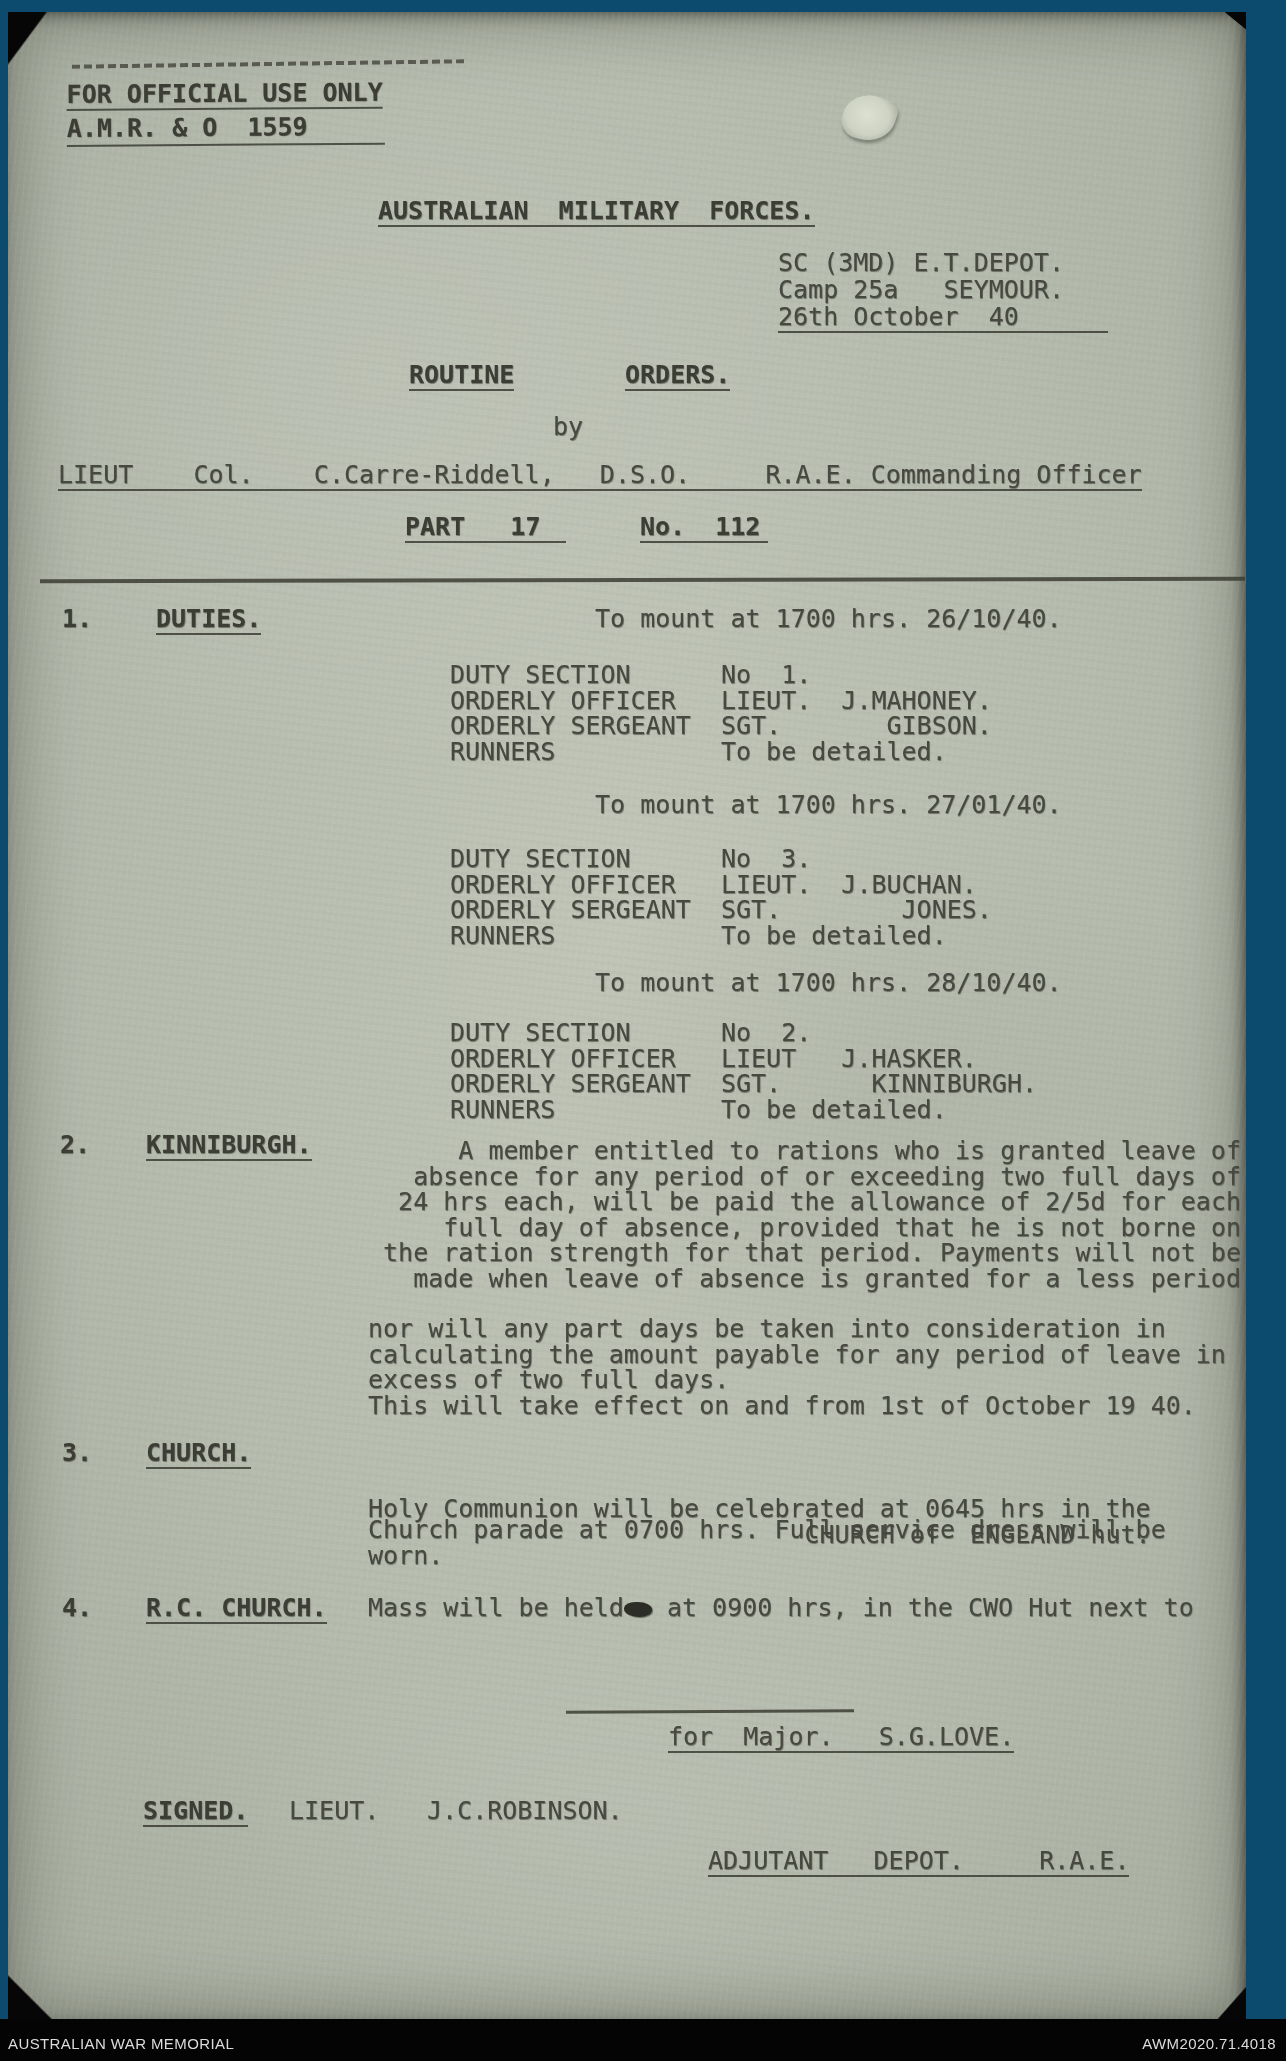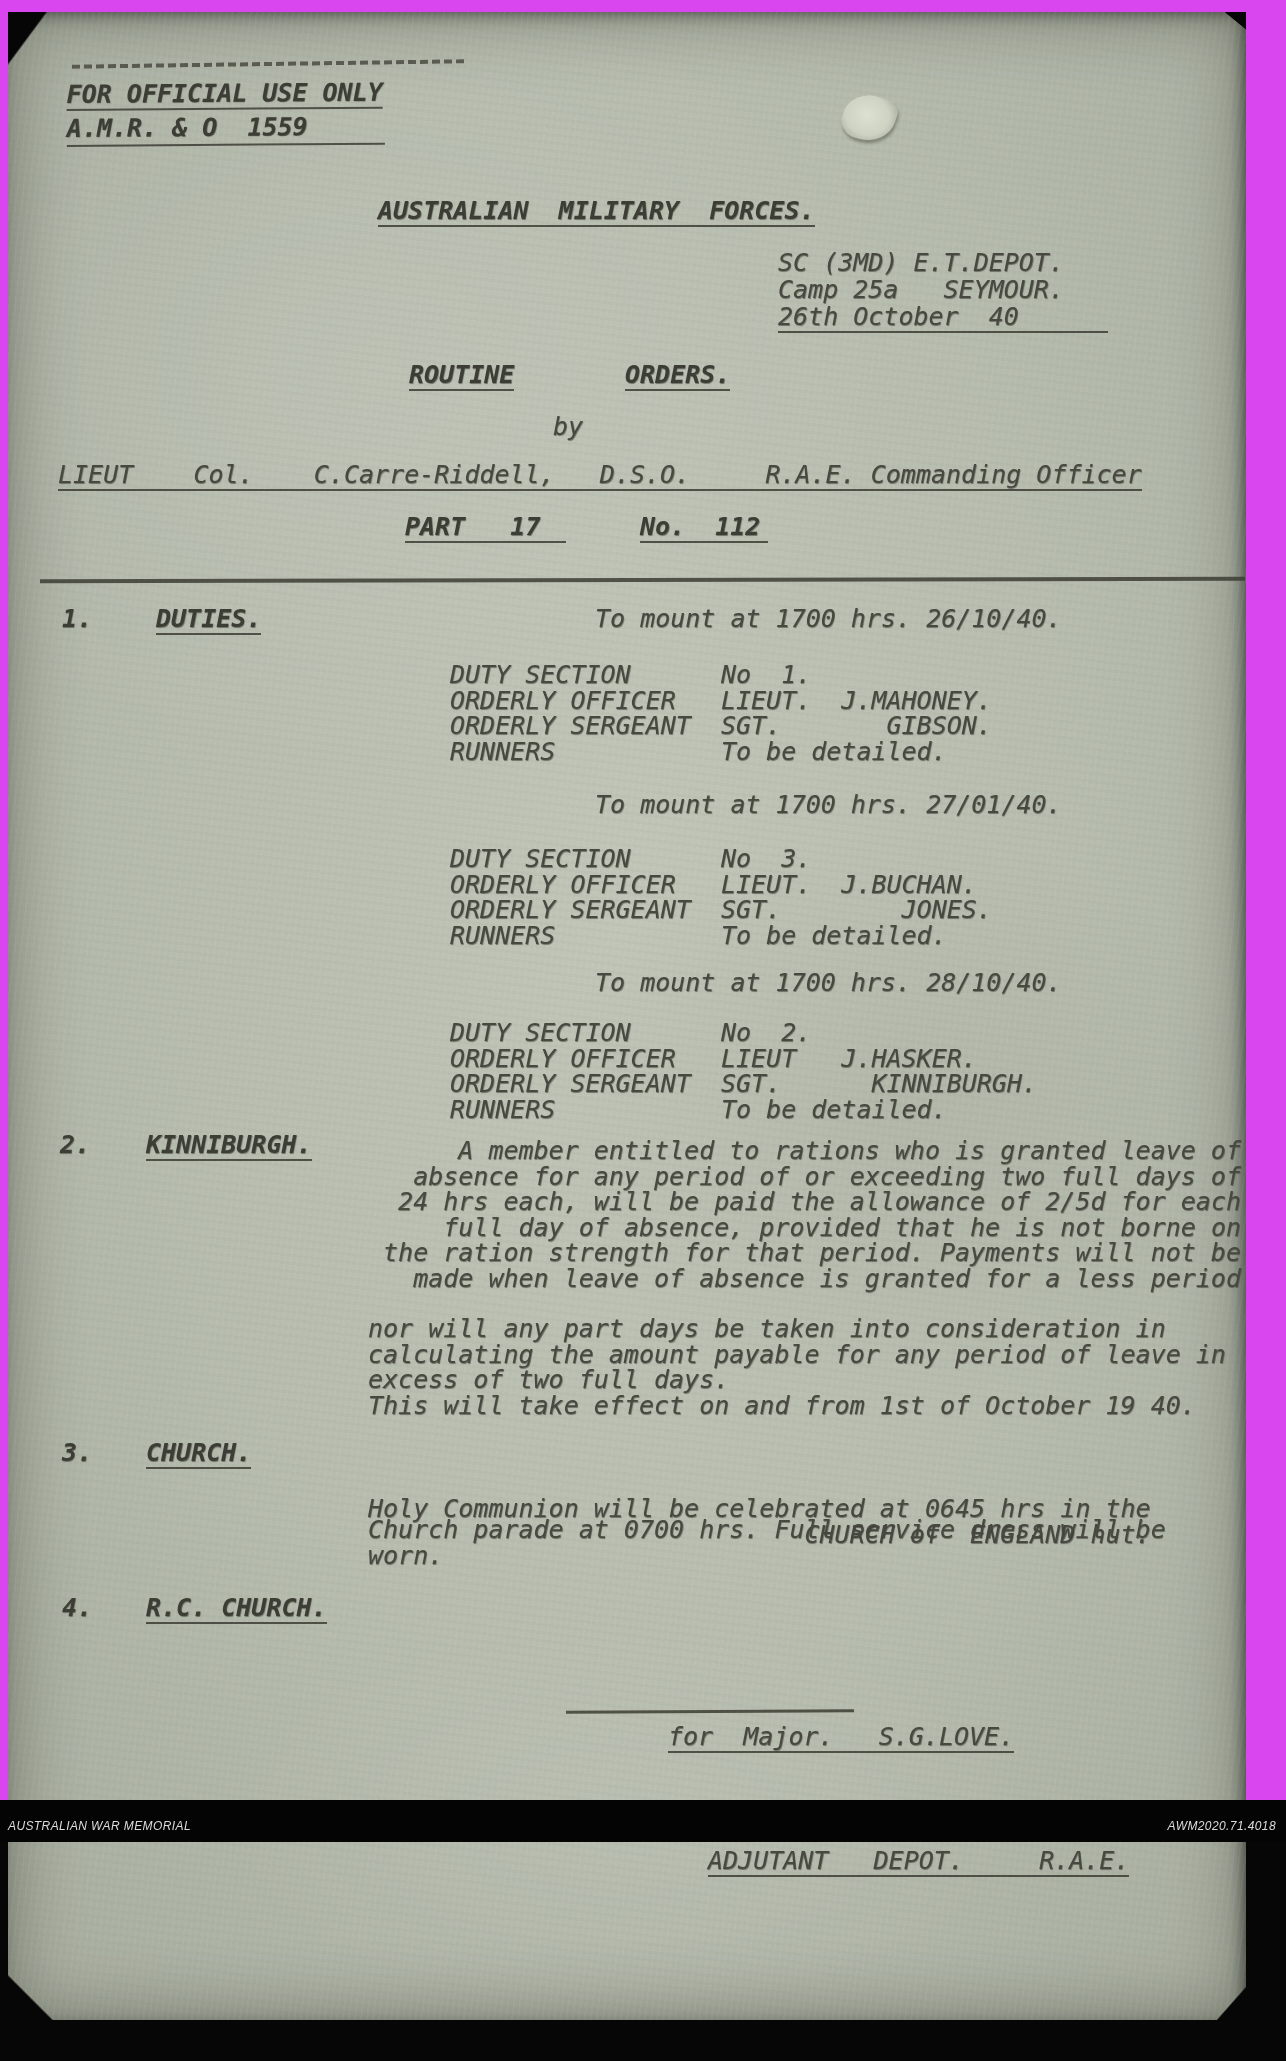--- a/index.html
+++ b/index.html
@@ -1,16 +1,16 @@
 <!DOCTYPE html>
 <html><head>
 <meta charset="utf-8">
 <style>
   html,body{margin:0;padding:0;background:#060606;width:1286px;height:2061px;overflow:hidden;}
-  .stage{position:relative;width:1286px;height:1842px;background:#d946ef;font-style:italic;}
+  .stage{position:relative;width:1286px;height:2061px;background:#0c4a6e;}
   .paper{
     position:absolute;left:8px;top:12px;width:1238px;height:2008px;
     background:
       radial-gradient(ellipse 900px 700px at 30% 18%, rgba(255,255,255,0.07), transparent 60%),
       radial-gradient(ellipse 520px 420px at 72% 55%, rgba(45,50,38,0.06), transparent 70%),
       radial-gradient(ellipse 600px 300px at 50% 90%, rgba(255,255,252,0.05), transparent 70%),
       radial-gradient(ellipse at 50% 45%, #c0c5b7 0%, #b5bbad 55%, #a6ac9e 100%);
     box-shadow: inset 0 0 70px rgba(18,20,14,0.38), inset -9px 0 16px -7px rgba(0,0,0,0.55), inset 0 10px 18px -10px rgba(0,0,0,0.5);
   }
   .texture{position:absolute;inset:0;pointer-events:none;
@@ -40,21 +40,21 @@
   .cls{transform:rotate(-0.4deg);}
   .ul2{display:inline-block;border-bottom:2.5px solid rgba(55,56,47,0.82);padding-bottom:3px;width:318px;}
   .rule{position:absolute;background:rgba(60,61,52,0.85);}
   .overstrike{font-weight:bold;color:#33342c;text-decoration:line-through;
     text-shadow:1px 0 0 #33342c,-1px 0 0 #33342c,0.5px 0.5px 0.7px rgba(55,56,48,0.6);letter-spacing:-1px;}
   .blot{display:inline-block;width:28px;height:15px;background:#2c2d26;border-radius:45% 55% 50% 60%;
     vertical-align:baseline;transform:translateY(1px);box-shadow:1px 1px 1px rgba(44,45,38,0.6);}
   .footer{position:absolute;left:0;bottom:0;width:1286px;height:42px;background:#040404;
     display:flex;justify-content:space-between;align-items:flex-end;box-sizing:border-box;
     padding:0 10px 9px 8px;
-    font-family:"Liberation Sans","DejaVu Sans",sans-serif;font-size:12px;color:#dcdcdc;letter-spacing:0.4px;}
+    font-family:"Liberation Sans","DejaVu Sans",sans-serif;font-size:15px;color:#dcdcdc;letter-spacing:0.4px;}
 </style>
 </head>
 <body>
 
 <div class="stage">
   <div class="paper">
     <div class="texture"></div>
 
     <div class="dashes"></div>
     <div class="cls">
@@ -115,20 +115,21 @@
 
     <div class="tw b" style="left:54px;top:1428px;">3.</div>
     <div class="tw" style="left:138px;top:1428px;"><span class="u b">CHURCH.</span></div>
     <div class="tw" style="left:360px;top:1484px;text-align:right;">Holy Communion will be celebrated at 0645 hrs in the
 CHURCH of  ENGLAND hut.</div>
     <div class="tw" style="left:360px;top:1505px;">Church parade at 0700 hrs. Full service dress will be
 worn.</div>
 
     <div class="tw b" style="left:54px;top:1583px;">4.</div>
     <div class="tw" style="left:138px;top:1583px;"><span class="u b">R.C. CHURCH.</span></div>
+    <div class="tw" style="left:360px;top:1583px;"><span>Mass will be held</span><span class="blot"></span><span> at 0900 hrs, in the CWO Hut next to</span></div>
 
     <div class="rule" style="left:558px;top:1698px;width:288px;height:2.5px;transform:rotate(-0.3deg);"></div>
 
     <div class="tw" style="left:135px;top:1786px;"><span class="u b">SIGNED.</span></div>
     <div class="tw" style="left:281px;top:1786px;">LIEUT.</div>
     <div class="tw" style="left:419px;top:1786px;">J.C.ROBINSON.</div>
     <div class="tw" style="left:660px;top:1712px;"><span class="u">for  Major.   S.G.LOVE.</span></div>
     <div class="tw" style="left:700px;top:1836px;"><span class="u">ADJUTANT   DEPOT.     R.A.E.</span></div>
 
     <div class="corner c-tl"></div>

